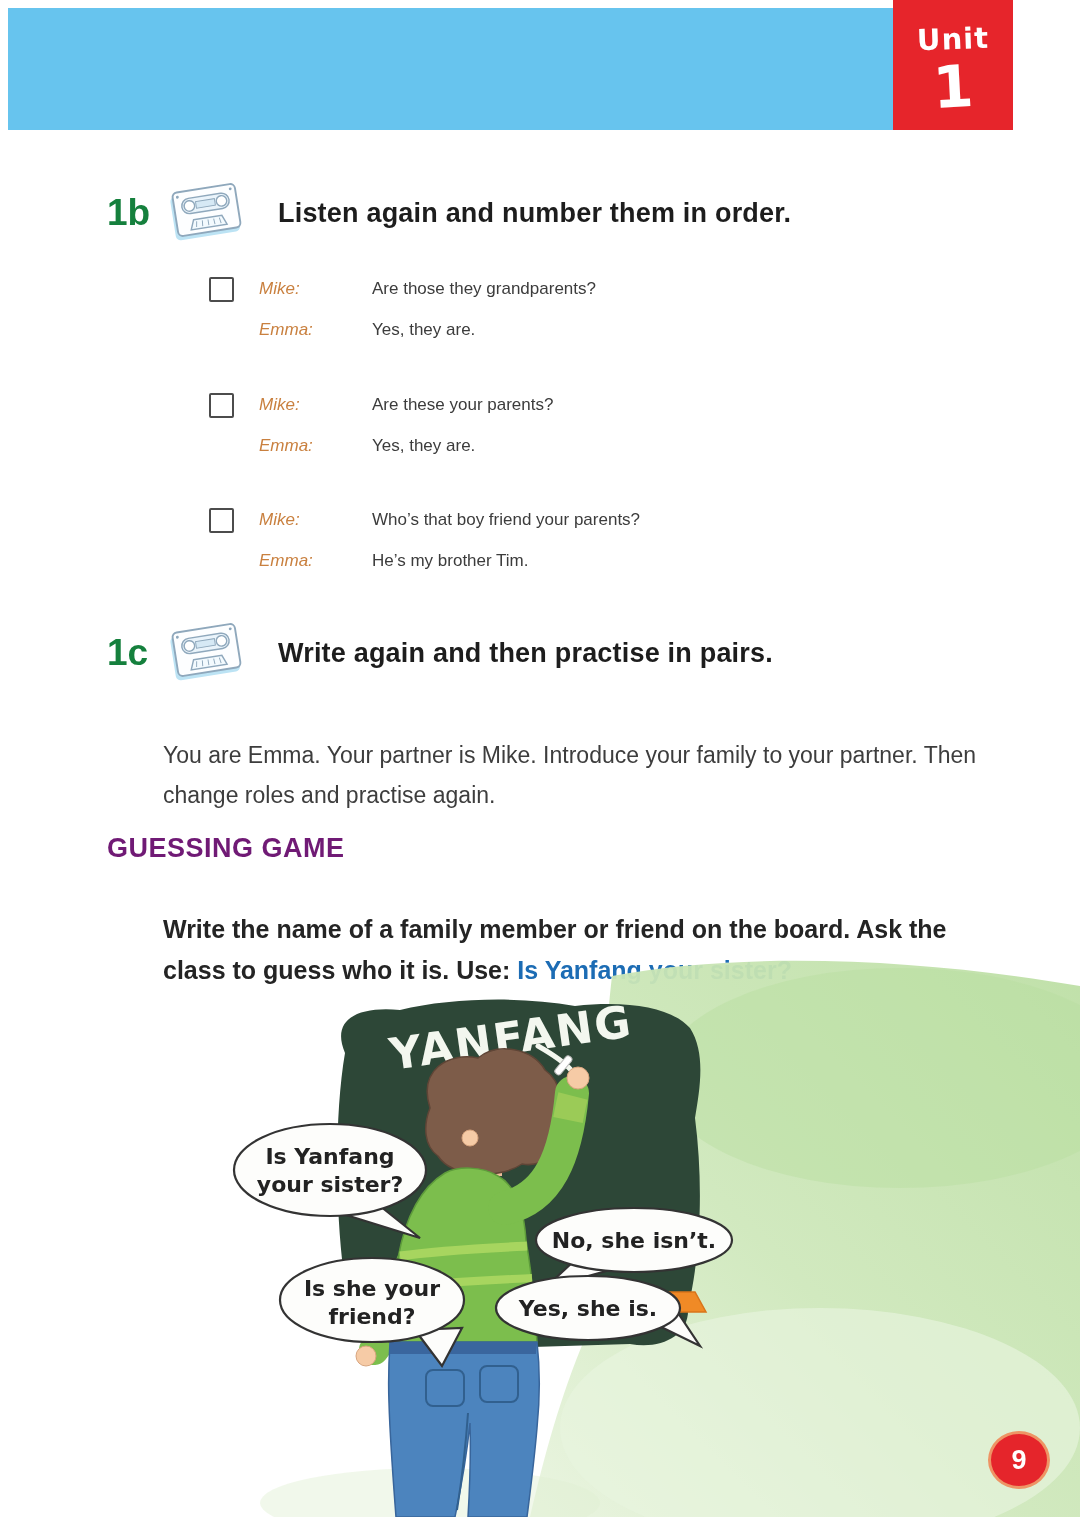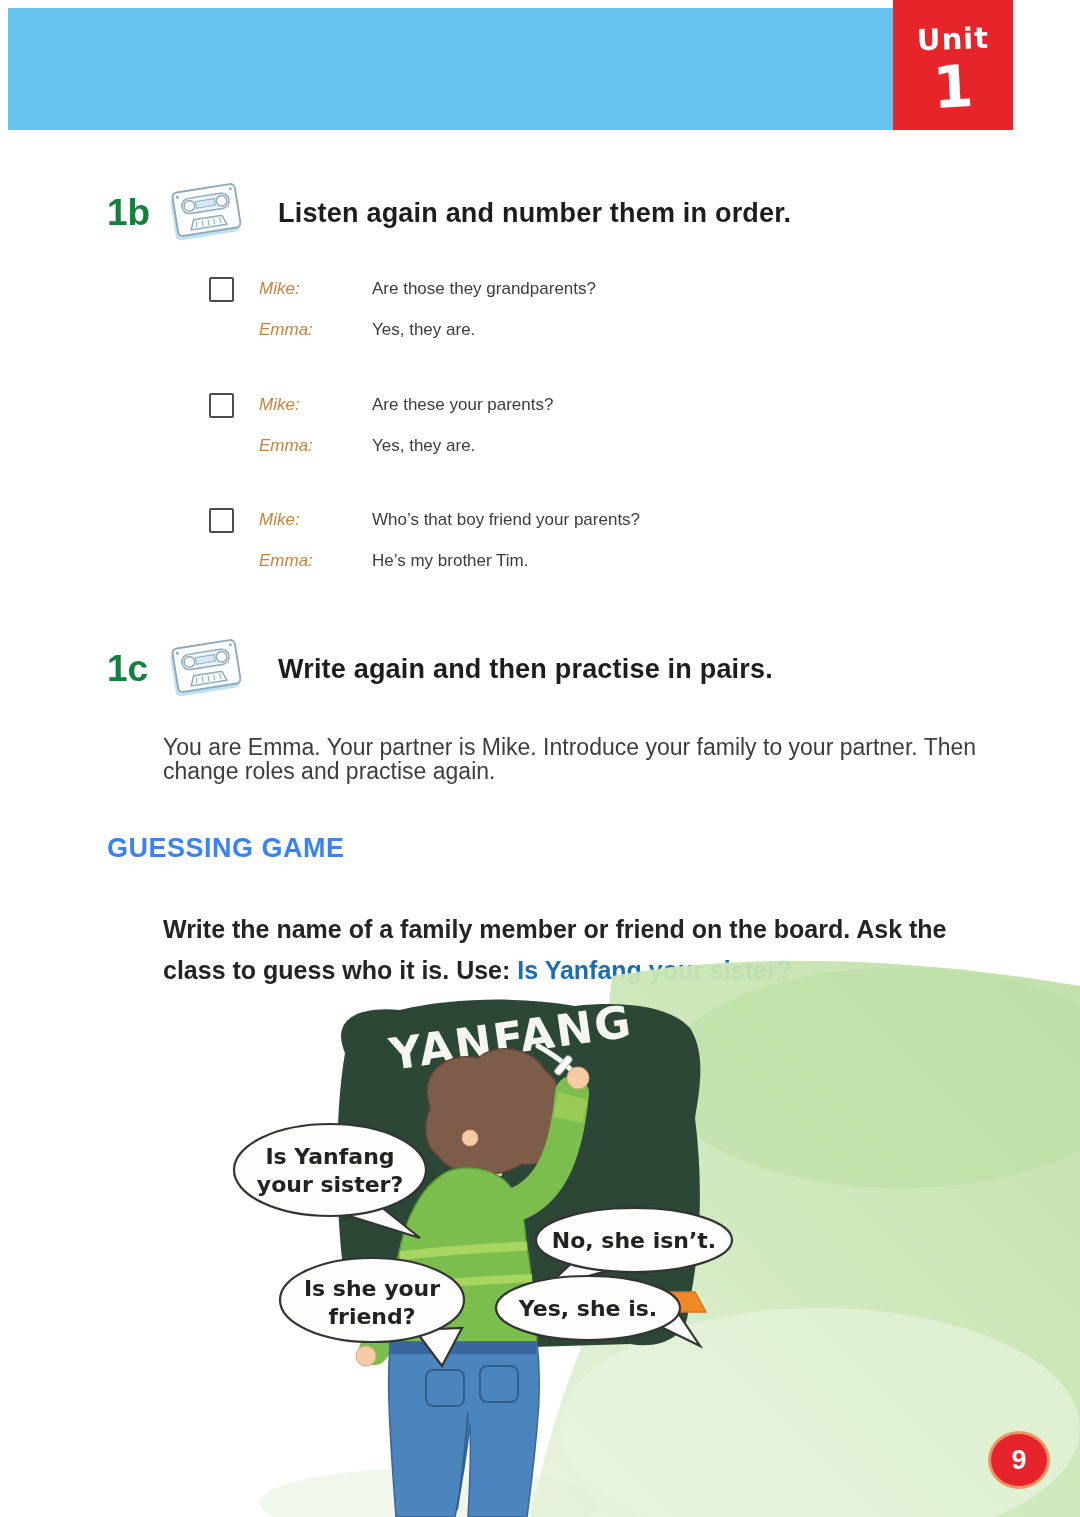--- a/index.html
+++ b/index.html
@@ -16,43 +16,43 @@
   .unit-tab .unit-word{display:block;margin-top:22px;font-size:29px;font-weight:bold;letter-spacing:1px;transform:rotate(-2deg);}
   .unit-tab .unit-num{display:block;margin-top:2px;font-size:58px;font-weight:bold;line-height:1;transform:rotate(-3deg);}
 
   
   .sec-header{position:absolute;display:flex;align-items:center;}
   .sec-num{color:#15803d;font-weight:bold;font-size:37px;width:56px;}
   .cassette{width:86px;height:82px;flex:0 0 auto;}
   .sec-title{font-weight:bold;font-size:27px;color:#1d1d1d;letter-spacing:0.2px;margin-left:29px;}
 
   .hdr-1b{left:107px;top:172px;}
-  .hdr-1c{left:107px;top:628px;}
+  .hdr-1c{left:107px;top:612px;}
 
   
   .dlg{
     position:absolute;left:209px;display:grid;
     grid-template-columns:50px 113px auto;row-gap:14px;
     font-size:17px;line-height:27px;color:#3c3c3c;white-space:nowrap;
   }
   .dlg .cb{
     grid-column:1;grid-row:1;width:21px;height:21px;margin-top:2px;
     border:2.5px solid #4c4c4c;background:#ffffff;border-radius:2px;
   }
   .speaker{font-style:italic;color:#c9803f;}
   .dlg-1{top:275px;} .dlg-2{top:391px;} .dlg-3{top:506px;}
 
   .body-para{
     position:absolute;left:163px;top:712px;width:860px;
-    font-size:23px;line-height:24px;color:#3d3d3d;
+    font-size:23px;line-height:40px;color:#3d3d3d;
   }
 
   .gg-heading{
     position:absolute;left:107px;top:833px;
-    font-size:27px;font-weight:bold;color:#3b82f6;letter-spacing:0.5px;
+    font-size:27px;font-weight:bold;color:#701a75;letter-spacing:0.5px;
   }
   .gg-para{
     position:absolute;left:163px;top:884px;width:835px;
     font-size:25px;font-weight:bold;line-height:41px;color:#242424;
   }
   .gg-para .hl{color:#1c6cb4;}
 
   .scene{position:absolute;left:0;top:958px;width:1080px;height:559px;}
 
   .page-badge{

